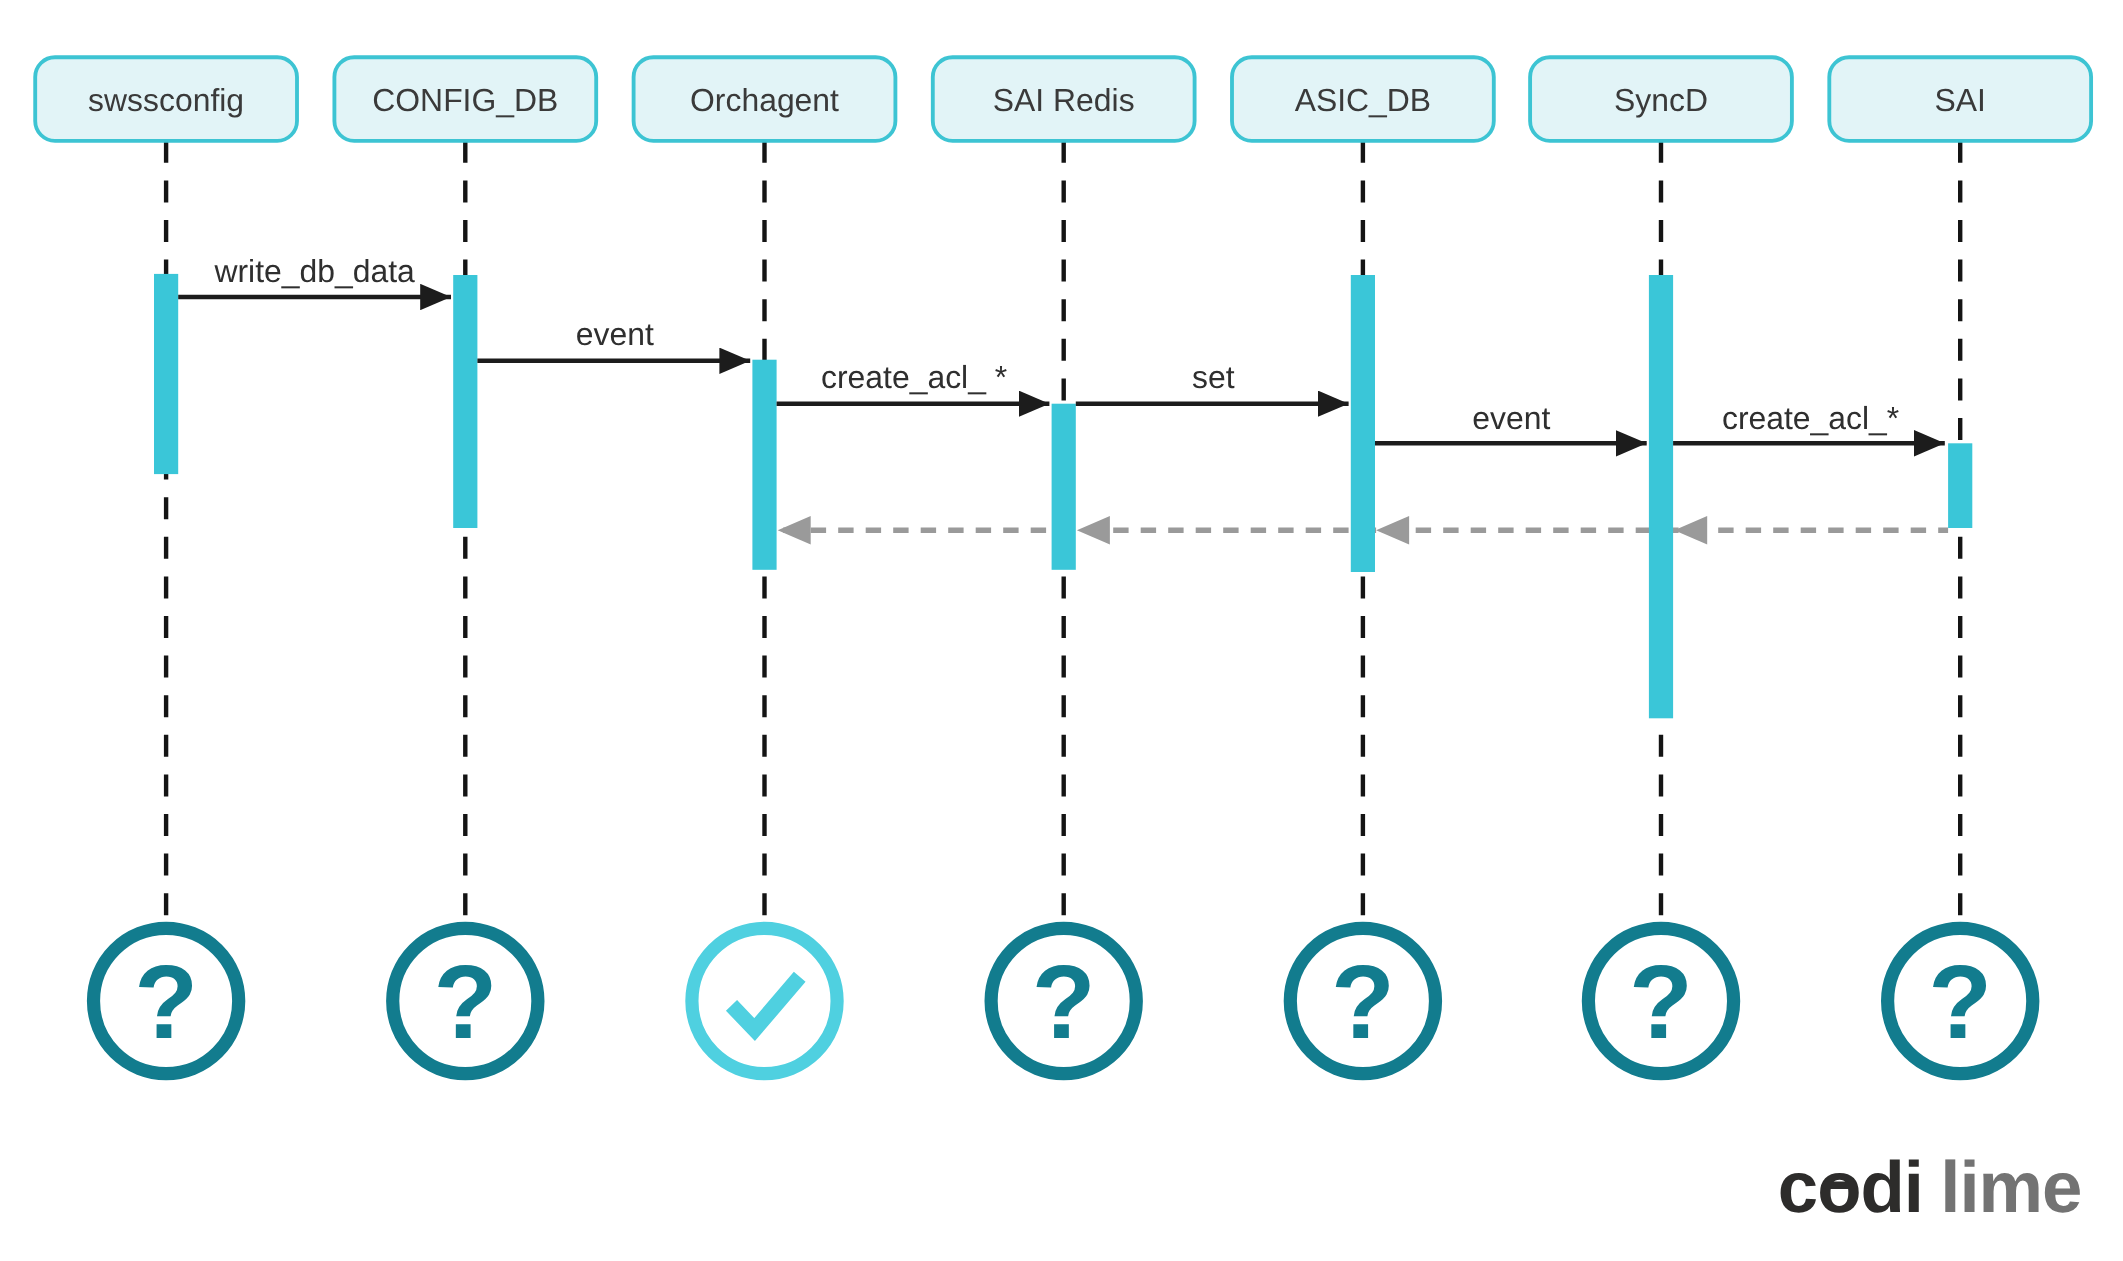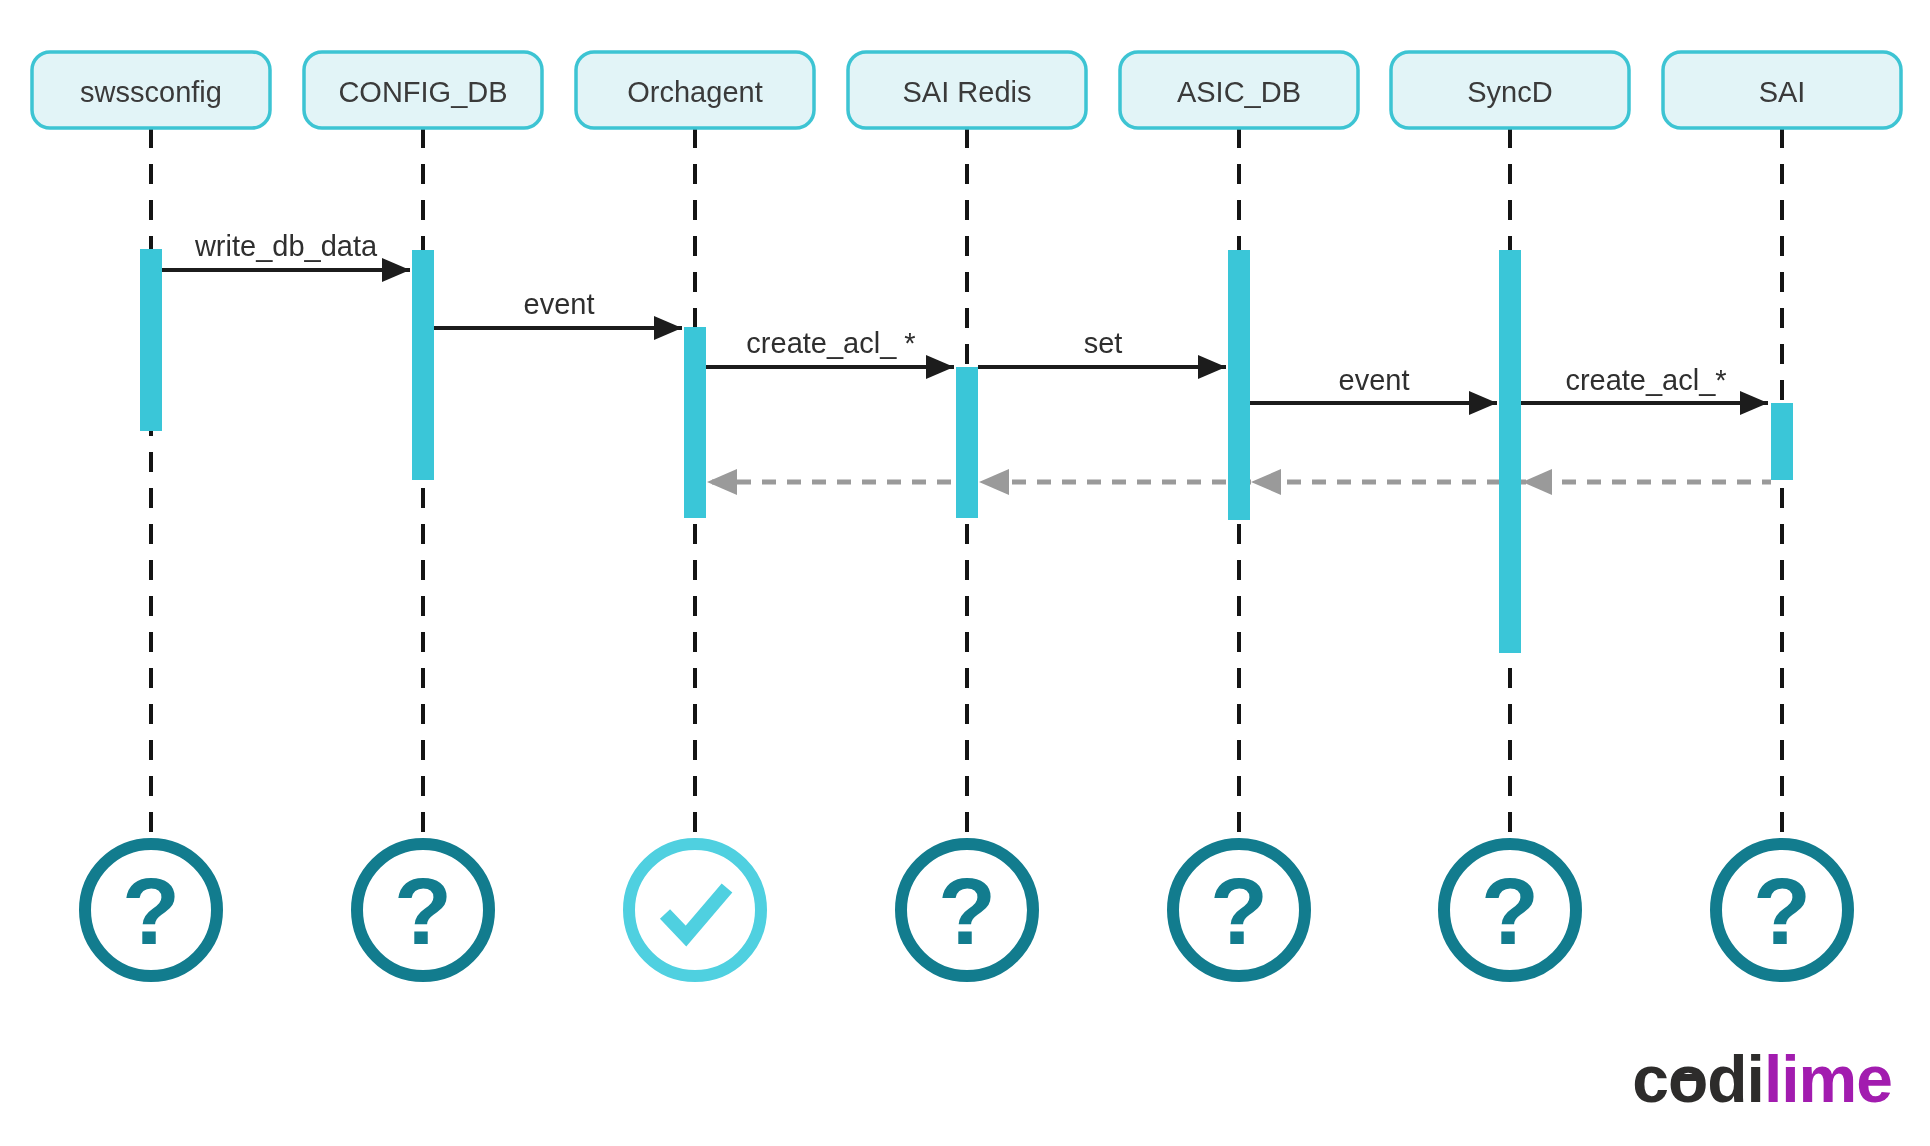--- a/index.html
+++ b/index.html
@@ -3,21 +3,21 @@
 <meta charset="utf-8">
 <style>
   html,body{margin:0;padding:0;background:#ffffff;}
   .stage{position:relative;width:1930px;height:1146px;background:#ffffff;overflow:hidden;
          font-family:"Liberation Sans", sans-serif;}
   svg{display:block;}
   .logo{position:absolute;right:38px;bottom:34px;font-size:66px;font-weight:700;
         letter-spacing:-1px;line-height:1;white-space:nowrap;
         font-family:"Liberation Sans", sans-serif;}
   .logo-dark{color:#2d2c2b;}
-  .logo-green{color:#a21caf;}
+  .logo-green{color:#737373;margin-left:16px;}
   .logo-o{position:relative;display:inline-block;color:#2d2c2b;}
   .logo-o::after{content:'';position:absolute;left:13%;right:9%;top:47%;height:7px;
                  margin-top:-3px;background:#2d2c2b;border-radius:3px;}
 </style>
 </head>
 <body>
 
 <div class="stage">
 <svg width="1930" height="1146" viewBox="0 0 1930 1146" xmlns="http://www.w3.org/2000/svg">
   <defs>

